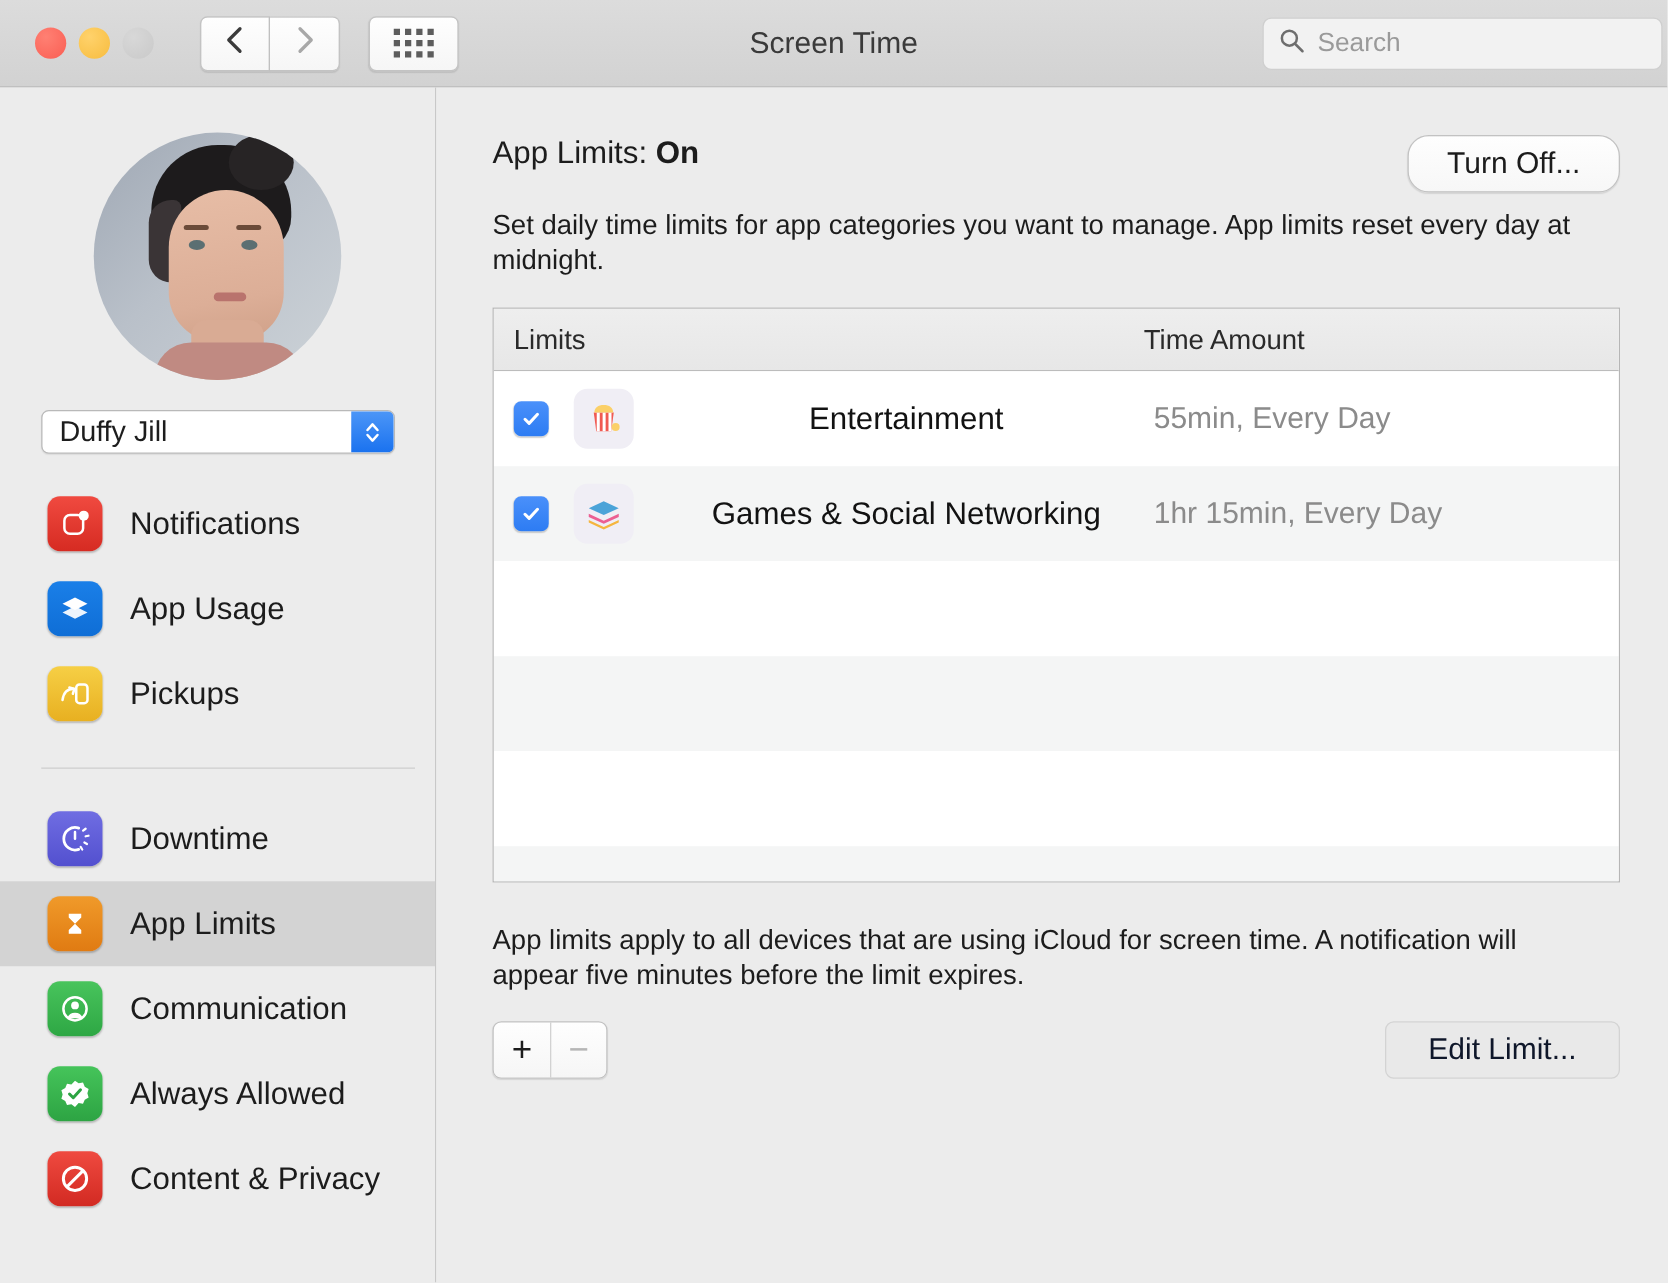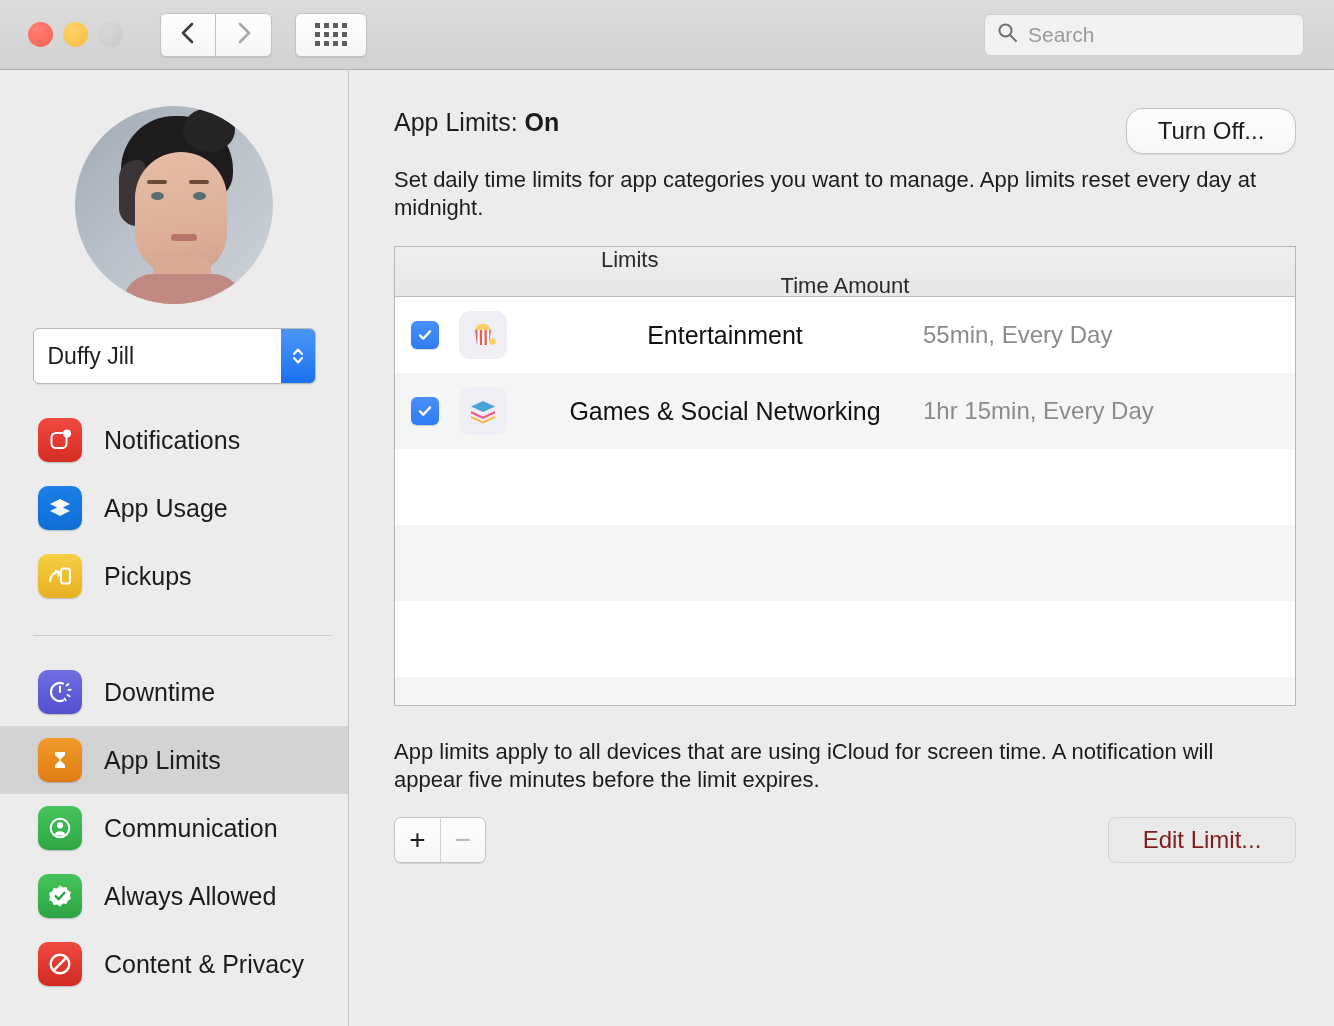--- a/index.html
+++ b/index.html
@@ -67,21 +67,21 @@
     position: absolute;
     left: 0; right: 0;
     text-align: center;
     font-size: 24px;
     color: #3a3a3a;
     pointer-events: none;
   }
 
   .search-box {
     position: absolute;
-    right: 30px;
+    right: 4px;
     width: 320px; height: 42px;
     background: #f2f2f2;
     border: 1px solid #cfcfcf;
     border-radius: 7px;
     display: flex; align-items: center;
     padding: 0 12px;
   }
   .search-box .mag { margin-right: 10px; flex: 0 0 auto; }
   .search-ph { font-size: 21px; color: #9a9a9a; }
 
@@ -150,21 +150,21 @@
     background: #b9736d; border-radius: 6px;
   }
   .av-side {
     position: absolute; left: 44px; top: 54px;
     width: 26px; height: 66px;
     background: #3a3436; border-radius: 18px 6px 6px 18px;
   }
 
   .user-select {
     margin: 24px auto 0;
-    width: 283px; height: 56px;
+    width: 283px; height: 35px;
     background: #ffffff;
     border: 1px solid #b9b9b9;
     border-radius: 6px;
     display: flex; align-items: center;
     box-shadow: 0 1px 1px rgba(0,0,0,.07);
     overflow: hidden;
   }
   .user-select .name {
     flex: 1; padding-left: 14px;
     font-size: 23px; color: #1d1d1d;
@@ -249,21 +249,21 @@
     border: 1px solid #b6b6b6;
     background: #ffffff;
     height: 460px;
     overflow: hidden;
   }
   .thead {
     display: flex; align-items: center;
     height: 50px;
     background: linear-gradient(180deg, #eeeeee, #e7e7e7);
     border-bottom: 1px solid #bcbcbc;
-    font-size: 22px; color: #2a2a2a; flex-direction: column;
+    font-size: 22px; color: #2a2a2a;
   }
   .th-limits { padding-left: 16px; width: 520px; }
   .th-time   { }
 
   .trow {
     display: flex; align-items: center;
     height: 76px;
   }
   .trow.odd  { background: #ffffff; }
   .trow.even { background: #f4f5f5; }
@@ -319,21 +319,21 @@
     font-family: "Liberation Sans", sans-serif;
   }
   .seg-btn + .seg-btn { border-left: 1px solid #d2d2d2; }
   .seg-btn.disabled { color: #b6b6b6; }
 
   .edit-btn {
     min-width: 188px; height: 46px;
     background: #e9e9e9;
     border: 1px solid #d3d3d3;
     border-radius: 7px;
-    font-size: 24px; color: #7f1d1d;
+    font-size: 24px; color: #0f172a;
     font-family: "Liberation Sans", sans-serif;
     padding: 0 16px;
   }
 </style>
 </head>
 <body>
 
 <div class="titlebar">
 
   <div class="traffic-lights">
@@ -369,20 +369,21 @@
         <i></i>
         <i></i>
         <i></i>
       <i></i>
         <i></i>
         <i></i>
         <i></i>
     </span>
   </div>
 
+  <div class="win-title">Screen Time</div>
 
   <div class="search-box">
     <span class="mag">
       <svg width="21" height="21" viewBox="0 0 21 21">
         <circle cx="8.5" cy="8.5" r="6" fill="none" stroke="#6e6e6e" stroke-width="2"></circle>
         <line x1="13" y1="13" x2="19" y2="19" stroke="#6e6e6e" stroke-width="2" stroke-linecap="round"></line>
       </svg>
     </span>
     <span class="search-ph">Search</span>
   </div>

